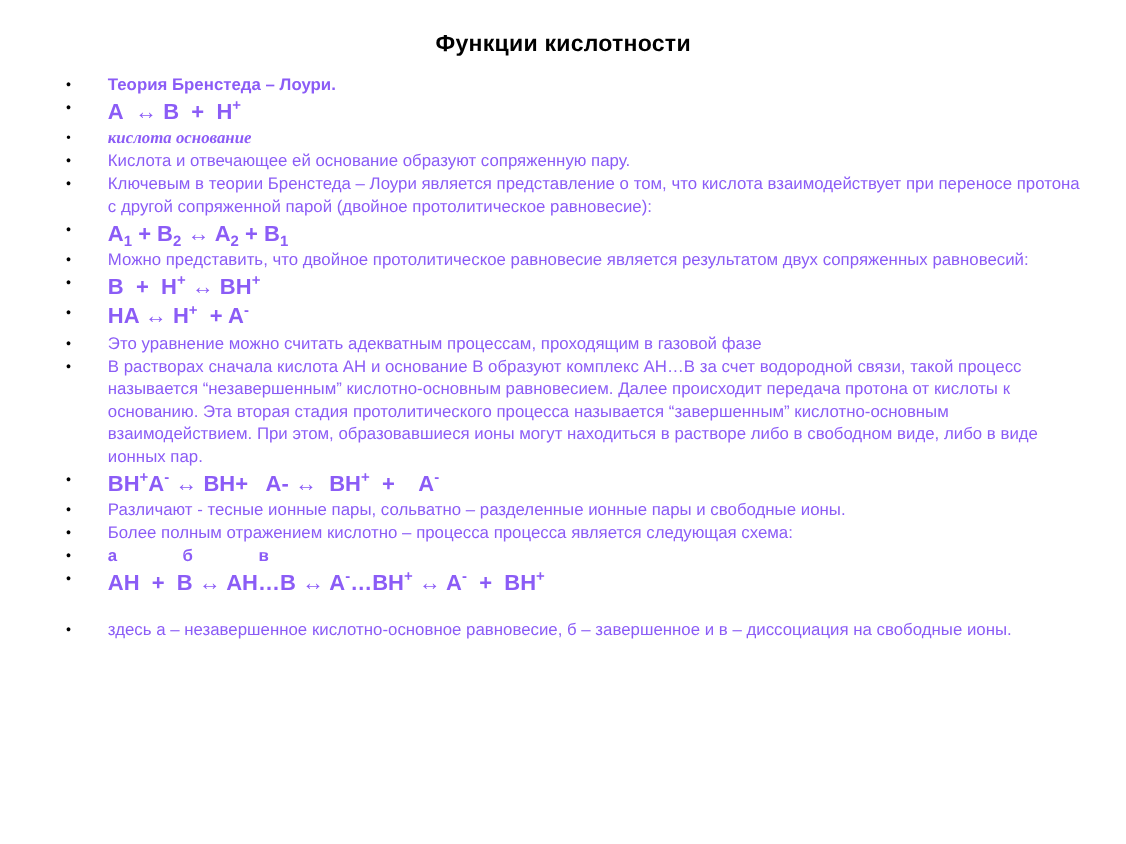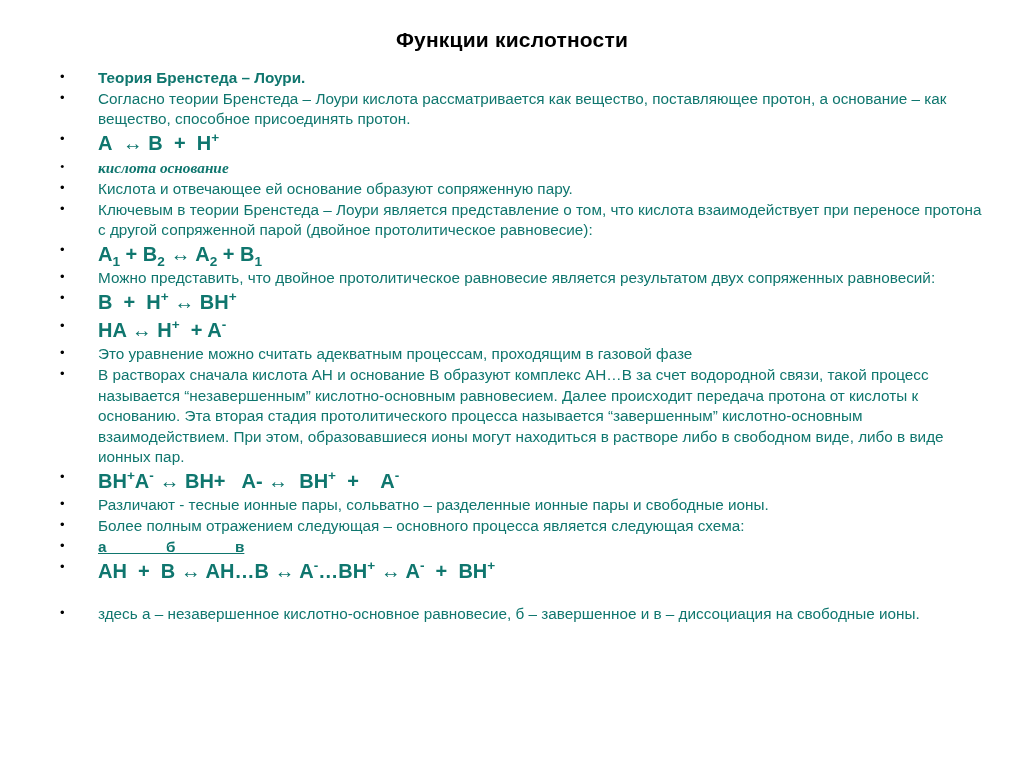--- a/index.html
+++ b/index.html
@@ -39,37 +39,37 @@
     list-style: none;
     margin: 0;
     padding: 0;
   }
   ul.bullets > li {
     position: relative;
     padding-left: 48px;
     font-size: 15.3px;
     line-height: 1.34;
     margin: 0 0 0.5px 0;
-    color: #0f766e;
+    color: #8b5cf6;
   }
   ul.bullets > li::before {
     content: "\2022";
     position: absolute;
     left: 10px;
     top: 0;
     font-size: 13px;
     line-height: 1.42;
     color: #000000;
   }
   li .txt { display: block; }
   .ind-1 { padding-left: 96px; }
   .ind-2 { padding-left: 128px; font-family: Liberation Serif, serif; }
   .ind-3 { padding-left: 148px; }
   .ind-4 { padding-left: 58px; }
-  .ind-5 { padding-left: 52px; text-decoration: underline; }
+  .ind-5 { padding-left: 52px; }
   .ind-6 { padding-left: 40px; }
   .bold { font-weight: bold; }
   .bolditalic { font-weight: bold; font-style: italic; }
   .formula {
     font-weight: bold;
     font-size: 20px;
     white-space: pre;
   }
   .formula sup, .formula sub {
     font-size: 0.68em;
@@ -91,23 +91,20 @@
 
   <h1 class="slide-title">Функции кислотности</h1>
 
   <div class="content">
     <ul class="bullets">
 
       <li>
         <span class="txt bold">Теория Бренстеда – Лоури.</span>
       </li>
 
-      <li>
-        <span class="txt">Согласно теории Бренстеда – Лоури кислота рассматривается как вещество, поставляющее протон, а основание – как вещество, способное присоединять протон.</span>
-      </li>
 
       <li class="ind-1">
         <span class="txt formula"><span>A  ↔ B  +  H</span><sup>+</sup></span>
       </li>
 
       <li class="ind-2">
         <span class="txt bolditalic">кислота    основание</span>
       </li>
 
       <li>
@@ -144,21 +141,21 @@
 
       <li class="ind-4">
         <span class="txt formula"><span>BH</span><sup>+</sup><span>A</span><sup>-</sup><span> ↔ BH+   A- ↔  BH</span><sup>+</sup><span>  +    A</span><sup>-</sup></span>
       </li>
 
       <li>
         <span class="txt"> Различают - тесные ионные пары, сольватно – разделенные ионные пары и свободные ионы.</span>
       </li>
 
       <li>
-        <span class="txt">Более полным отражением следующая – основного процесса является следующая схема:</span>
+        <span class="txt">Более полным отражением кислотно – процесса процесса является следующая схема:</span>
       </li>
 
       <li class="ind-5">
         <span class="txt labels">а              б              в</span>
       </li>
 
       <li class="ind-6">
         <span class="txt formula"><span>AH  +  B ↔ AH…B ↔ A</span><sup>-</sup><span>…BH</span><sup>+</sup><span> ↔ A</span><sup>-</sup><span>  +  BH</span><sup>+</sup></span>
       </li>
 

